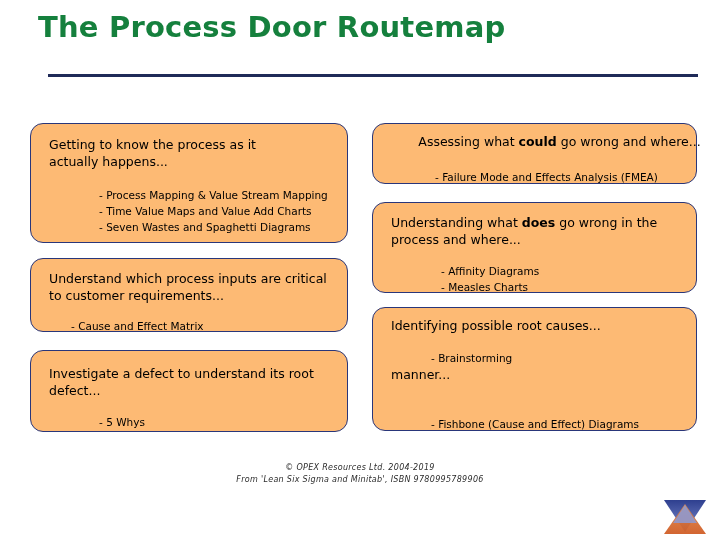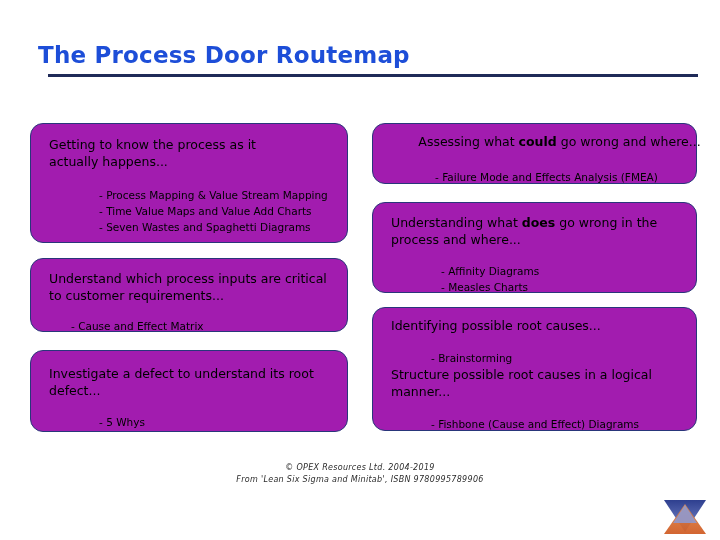--- a/index.html
+++ b/index.html
@@ -18,43 +18,43 @@
     position: absolute;
     left: 0; top: 0;
     width: 720px;
     height: 540px;
   }
 
   
   .slide-title {
     position: absolute;
     left: 38px;
-    top: 40px;
+    top: 12px;
     width: 660px;
     font-family: "DejaVu Sans", "Liberation Sans", sans-serif;
-    font-size: 23px;
+    font-size: 29px;
     font-weight: bold;
-    color: #1d4ed8;
+    color: #15803d;
     letter-spacing: 0.2px;
     line-height: 30px;
     white-space: nowrap;
   }
   .title-rule {
     position: absolute;
     left: 48px;
     top: 74px;
     width: 650px;
     height: 3px;
     background: #1f2a58;
   }
 
   
   .box {
     position: absolute;
-    background: #a21caf;
+    background: #fdba74;
     border: 1px solid #29367a;
     border-radius: 13px;
     box-sizing: border-box;
     color: #000000;
   }
   .box-head {
     font-size: 12.5px;
     line-height: 17px;
     color: #000;
   }
@@ -168,21 +168,20 @@
       <li>- Measles Charts</li>
     </ul>
   </div>
 
   <div class="box" id="box-rootcauses">
     <div class="t-left box-head" style="top:9px; width:300px;">Identifying possible root causes...</div>
     <ul class="bullets ind-sm" style="position:absolute; top:30px; left:0; width:100%;">
       <li>- Brainstorming</li>
     </ul>
     <div class="t-left box-head" style="top:58px; width:300px;">
-      <div>Structure possible root causes in a logical</div>
       <div>manner...</div>
     </div>
     <ul class="bullets ind-sm" style="position:absolute; top:96px; left:0; width:100%;">
       <li>- Fishbone (Cause and Effect) Diagrams</li>
     </ul>
   </div>
 
   <div class="footer">
     <div>© OPEX Resources Ltd. 2004-2019</div>
     <div>From 'Lean Six Sigma and Minitab', ISBN 9780995789906</div>

